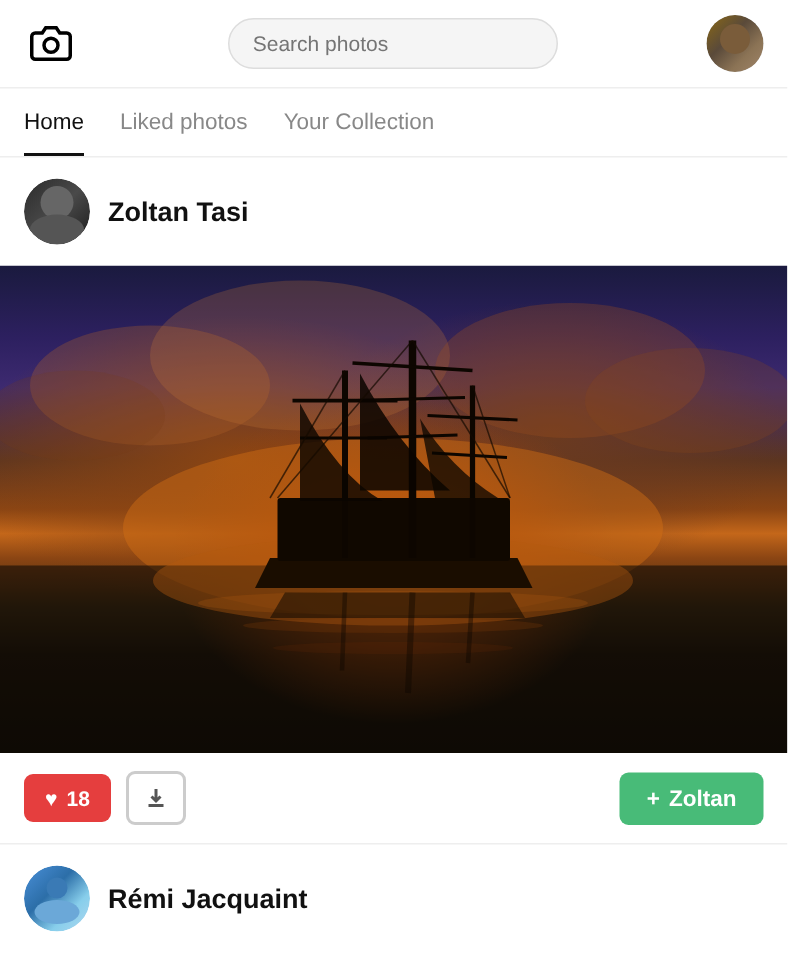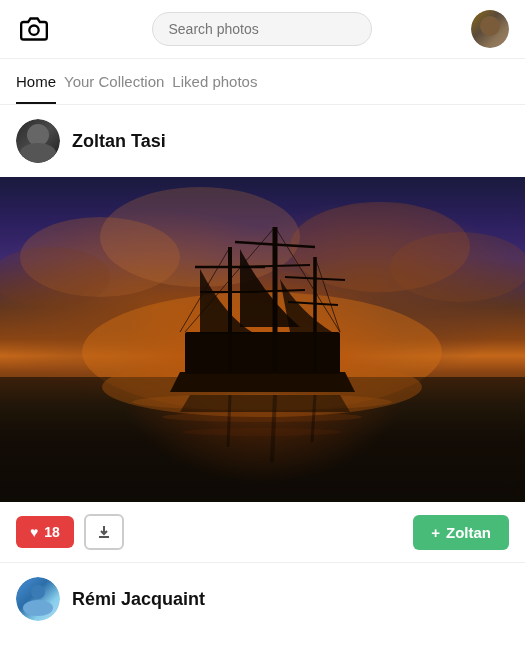--- a/index.html
+++ b/index.html
@@ -75,21 +75,21 @@
       background: #7a5c3a;
       top: 6px;
       left: 9px;
     }
 
     
     .nav {
       display: flex;
       padding: 0 16px;
       border-bottom: 1px solid #eee;
-      gap: 8px;
+      gap: 24px;
     }
     .nav-item {
       padding: 14px 0 12px;
       font-size: 15px;
       color: #888;
       cursor: pointer;
       border-bottom: 2px solid transparent;
       text-decoration: none;
     }
     .nav-item.active {
@@ -288,22 +288,22 @@
   <div class="search-bar">
     <input type="text" class="search-input" placeholder="Search photos" style="">
   </div>
   <div class="user-avatar">
     <div class="user-avatar-img"></div>
   </div>
 </header>
 
 <nav class="nav">
   <a class="nav-item active">Home</a>
+  <a class="nav-item">Liked photos</a>
   <a class="nav-item">Your Collection</a>
-  <a class="nav-item">Liked photos</a>
 </nav>
 
 <div class="content">
 
   <div class="photographer-row">
     <div class="photographer-avatar">
       <div class="avatar-zoltan"></div>
     </div>
     <span class="photographer-name">Zoltan Tasi</span>
   </div>

